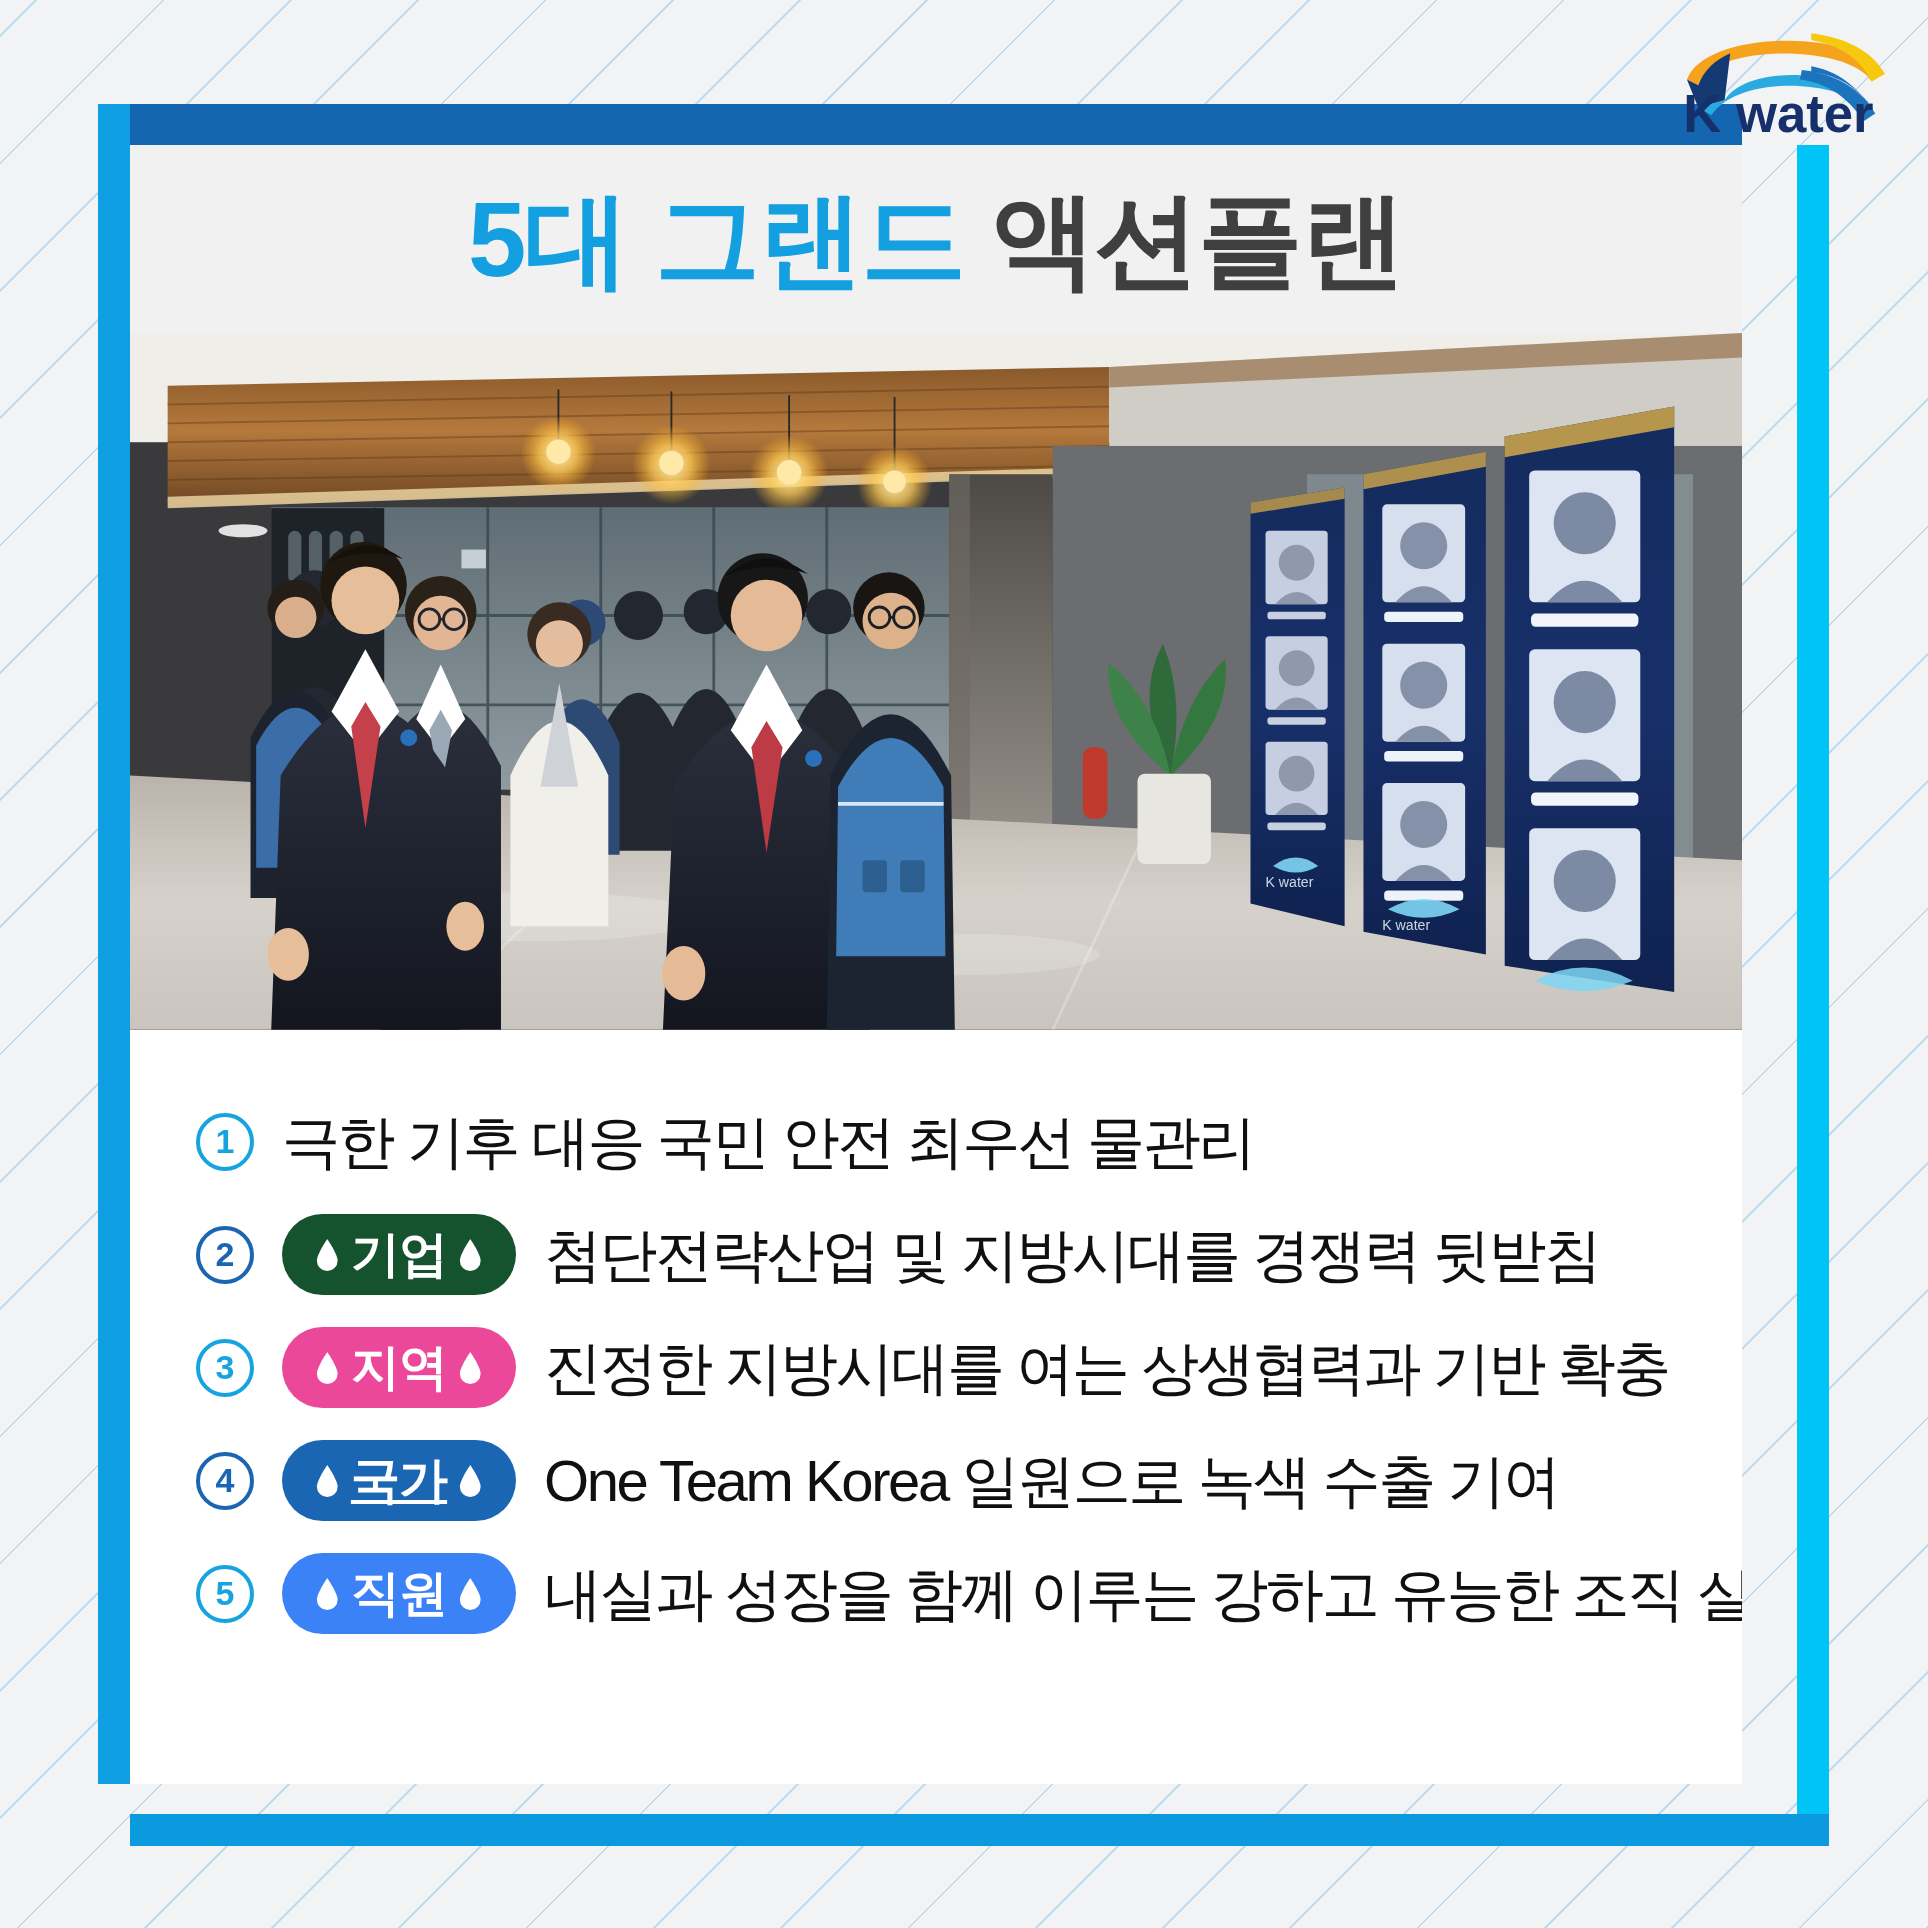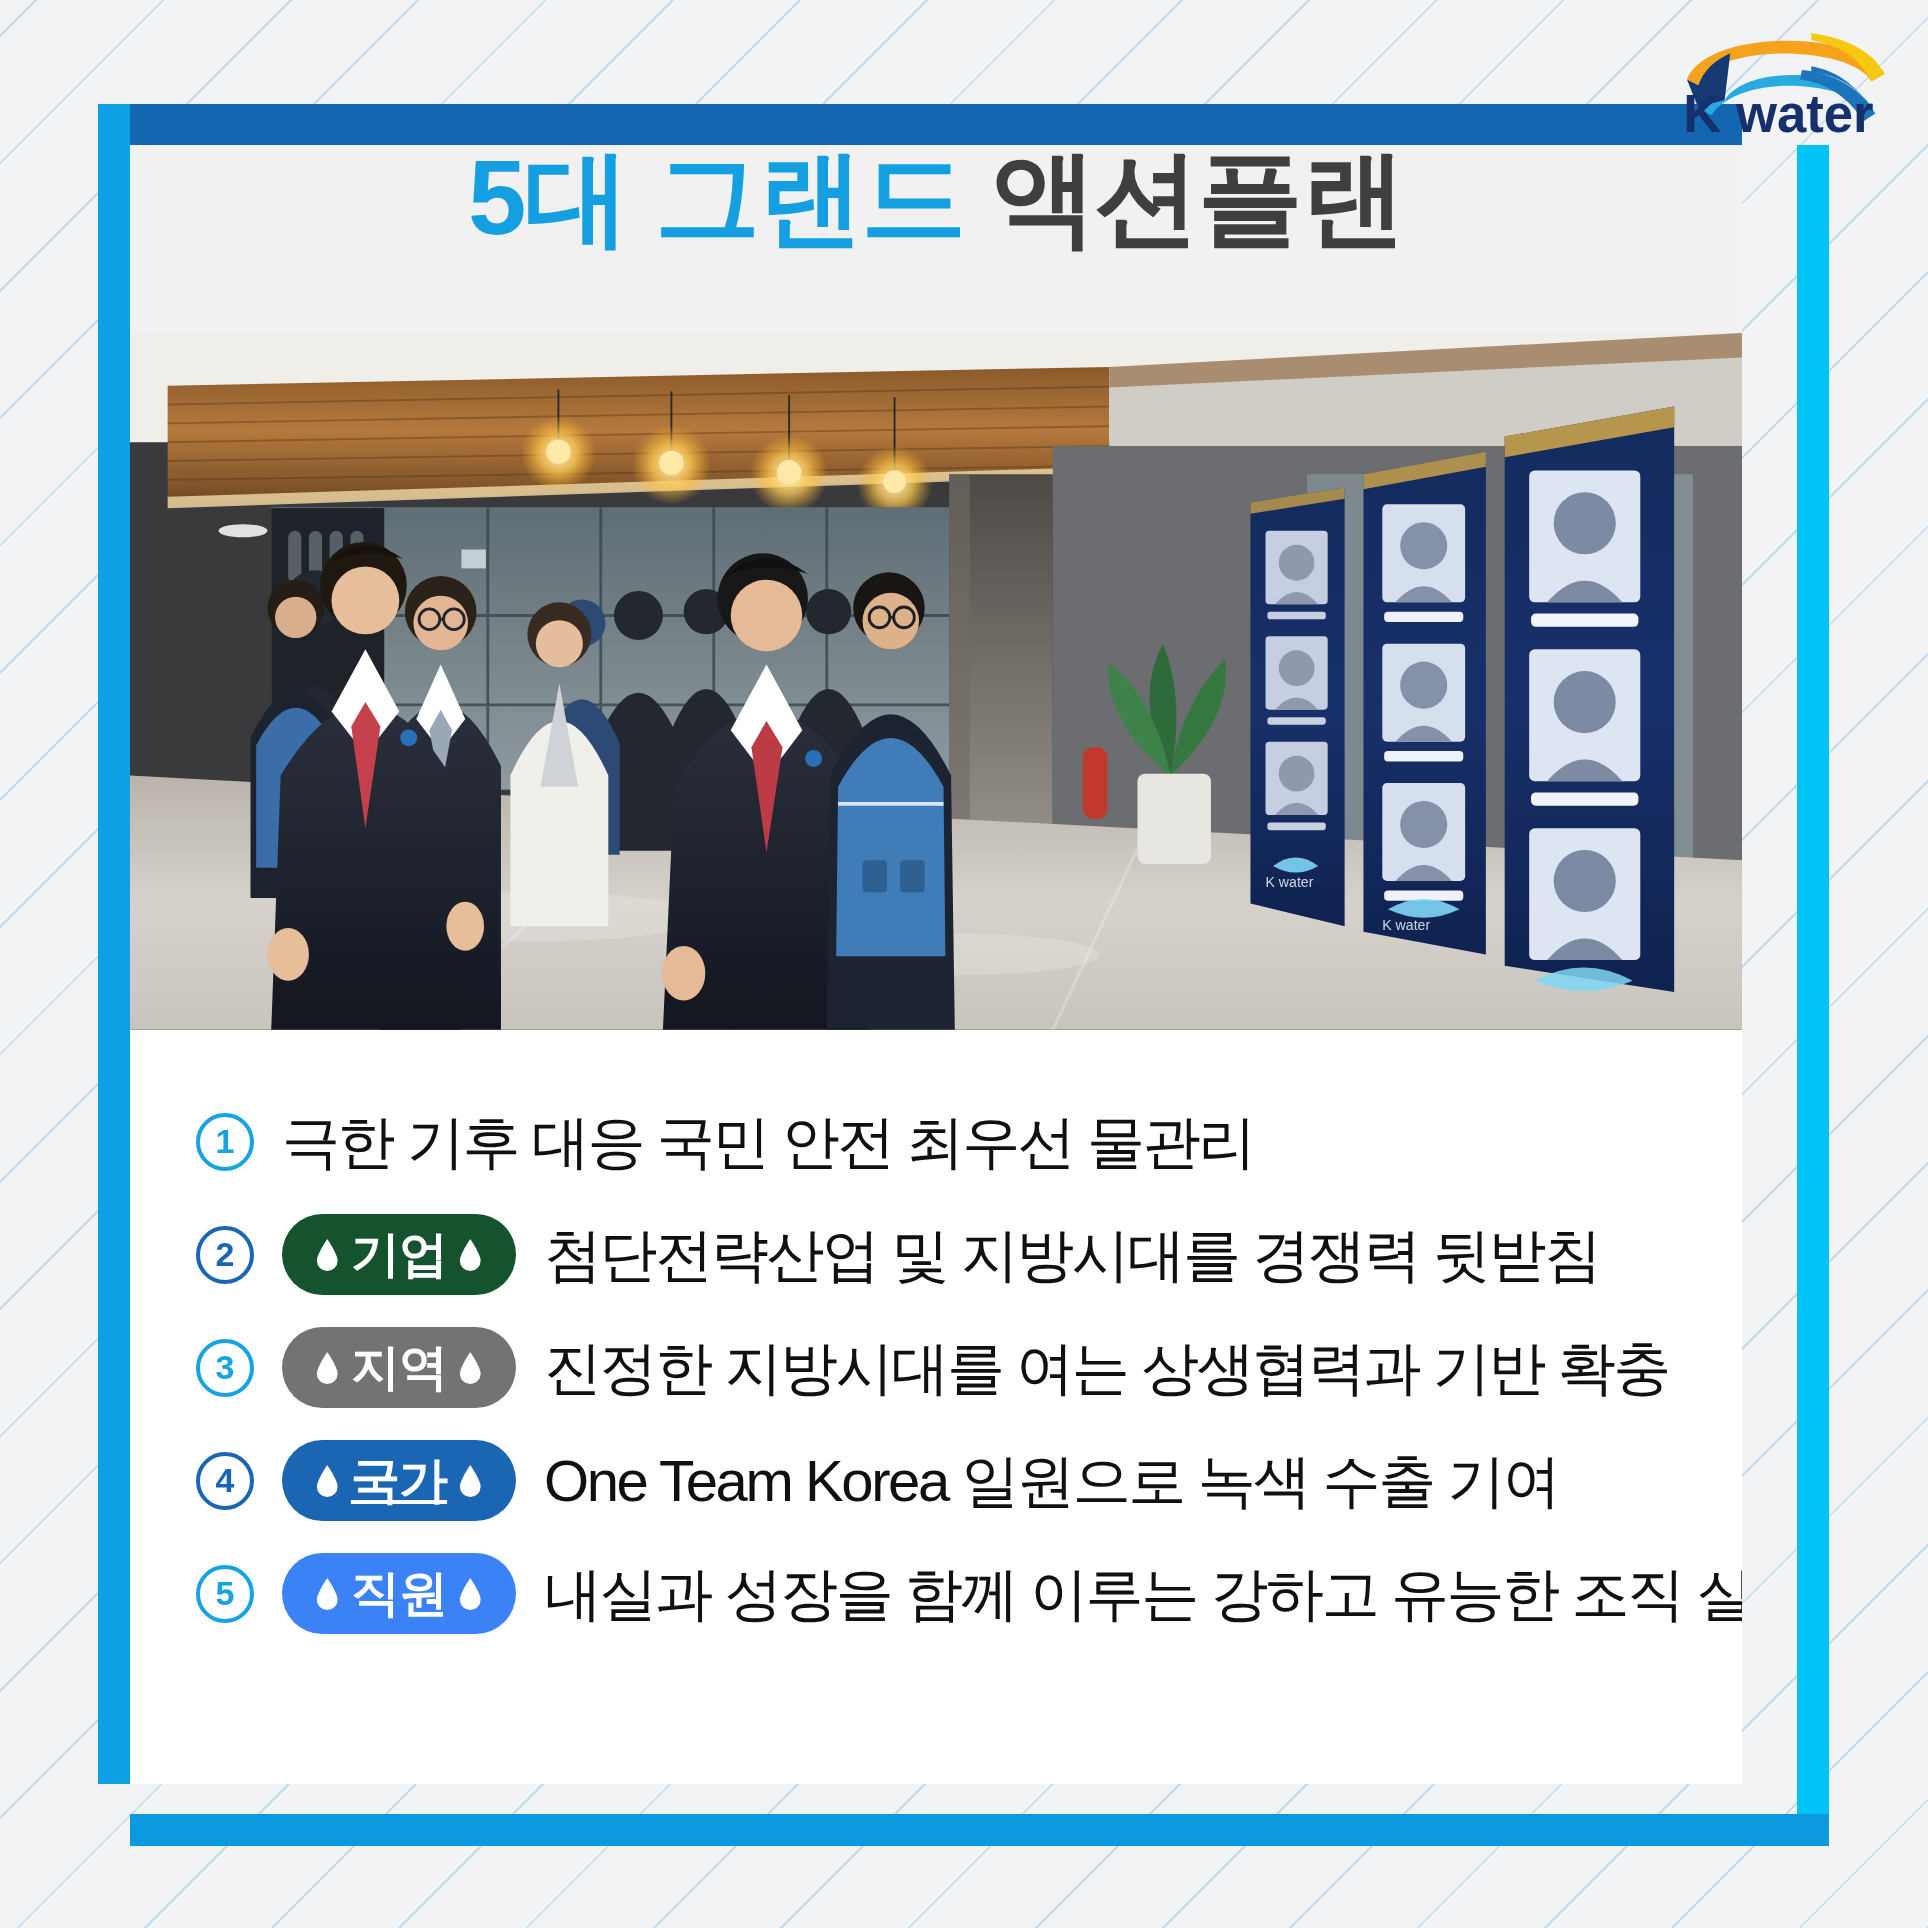--- a/index.html
+++ b/index.html
@@ -53,21 +53,21 @@
   }
   
   .page{
     position:absolute;left:32px;top:41px;right:87px;bottom:62px;
     background:#ffffff;
     overflow:hidden;
   }
   
   .title-band{
     height:188px;background:#f1f1f1;
-    display:flex;align-items:flex-start;justify-content:center;
+    display:flex;align-items:center;justify-content:center;
   }
   .title{
     font-size:105px;font-weight:bold;letter-spacing:-1.9px;
     line-height:1;white-space:nowrap;
   }
   .title .t-blue{color:#139fe0;}
   .title .t-dark{color:#3f3f3f;}
   
   .photo{
     position:relative;height:697px;width:100%;overflow:hidden;
@@ -460,21 +460,21 @@
             <path d="M13 0 C13 0 2 16 2 23 a11 11 0 0 0 22 0 C24 16 13 0 13 0Z" fill="#ffffff"></path>
           </svg>
         </div>
         <div class="row-text">첨단전략산업 및 지방시대를 경쟁력 뒷받침</div>
       </div>
 
       <div class="row">
         <div class="num-ring" style="color:#17A3E0;">
           <span>3</span>
         </div>
-        <div class="pill" style="background:#737373;">
+        <div class="pill" style="background:#ec4899;">
           <svg class="drop" viewBox="0 0 26 34">
             <path d="M13 0 C13 0 2 16 2 23 a11 11 0 0 0 22 0 C24 16 13 0 13 0Z" fill="#ffffff"></path>
           </svg>
           <span class="ptxt">지역</span>
           <svg class="drop" viewBox="0 0 26 34">
             <path d="M13 0 C13 0 2 16 2 23 a11 11 0 0 0 22 0 C24 16 13 0 13 0Z" fill="#ffffff"></path>
           </svg>
         </div>
         <div class="row-text">진정한 지방시대를 여는 상생협력과 기반 확충</div>
       </div>

